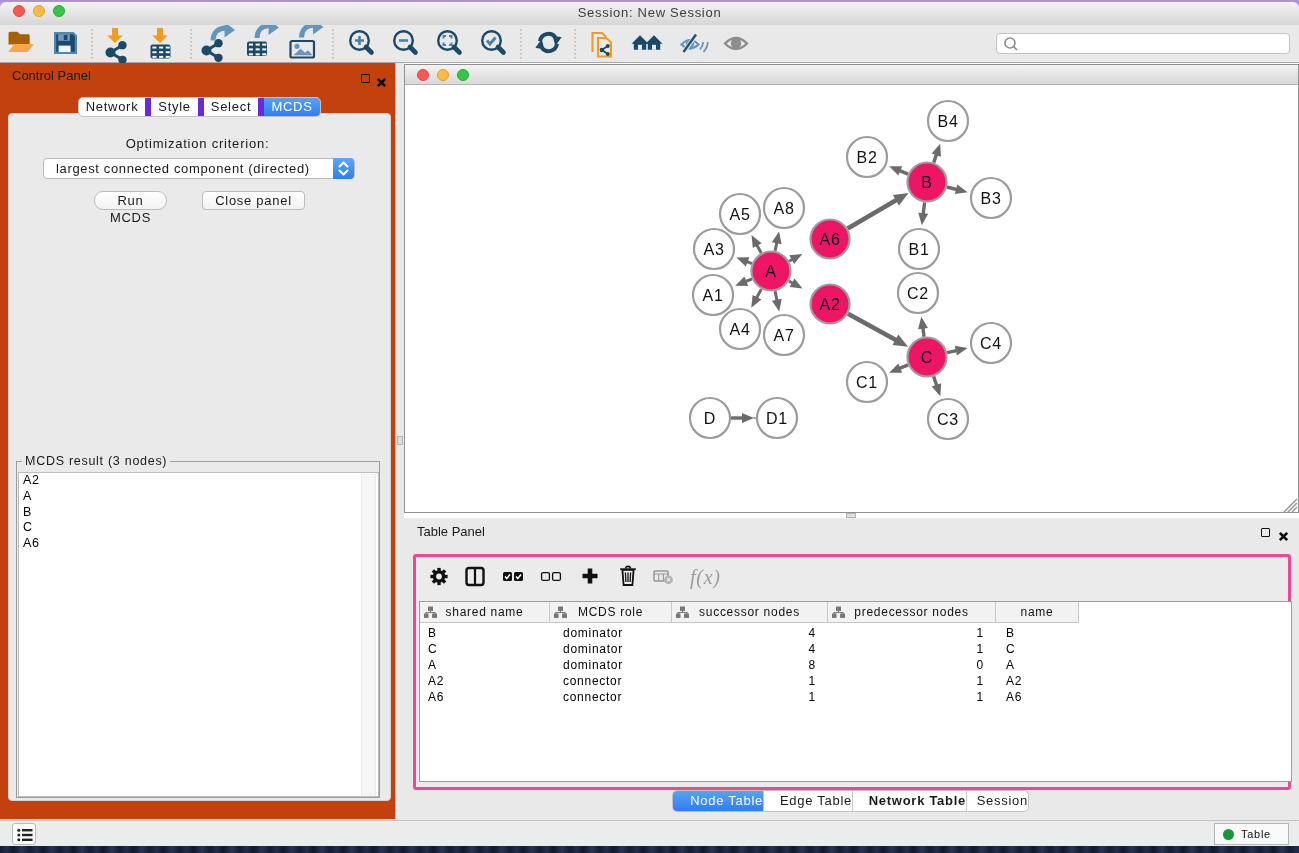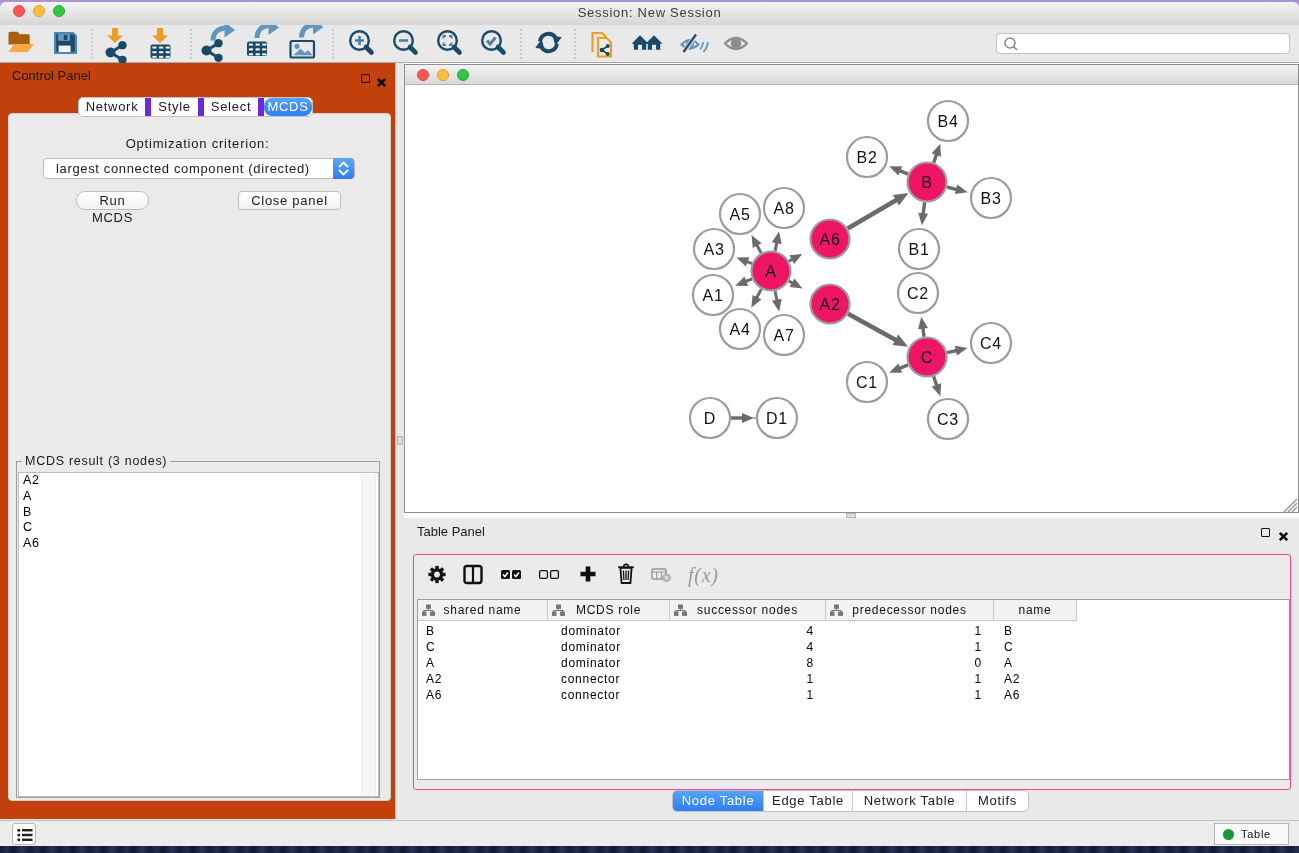--- a/index.html
+++ b/index.html
@@ -70,33 +70,33 @@
   background:linear-gradient(#f3f3f3,#d8d8d8); border-bottom:1px solid #b5b5b5; }
 #iwTitle .t { position:absolute; width:100%; top:3px; text-align:center; font-size:13px; color:#333; }
 #netsvg { position:absolute; left:0; top:21px; }
 
 
 #tablepanel { left:397px; top:518px; width:902px; height:301px; background:#e9e9e9; }
 #tpTitle { position:absolute; left:20px; top:6px; font-size:13px; color:#1a1a1a; letter-spacing:0;text-align:center; }
 #tpFloat { position:absolute; left:864px; top:10px; width:9px; height:9px; border:1.5px solid #111; border-radius:1px; }
 #tpClose { position:absolute; left:881px; top:10px; }
 #tpBox { position:absolute; left:16px; top:36px; width:878px; height:236px;
-  background:#ebebeb; border:1px solid #ec4899; border-radius:3px; }
+  background:#ebebeb; border:3px solid #ec4899; border-radius:3px; }
 #tbl { position:absolute; left:3px; top:44px; width:873px; height:181px;
   background:#fff; border:1px solid #9c9c9c; }
 #tblHead { position:absolute; left:0; top:0; height:21px; width:659px;
   background:#f2f2f2; border-bottom:1px solid #c6c6c6; display:flex; }
 #tblHead .hc { position:relative; border-right:1px solid #c9c9c9; font-size:12px;
   color:#111; text-align:center; line-height:20px; }
 .hicon { position:absolute; left:4px; top:4px; }
 .trow { position:absolute; left:0; width:100%; height:16px; font-size:12px; color:#000; }
 .trow span { position:absolute; top:1px; }
 #tpTabs { position:absolute; left:275px; top:272px; height:22px; display:flex;
   border:1px solid #c2c2c2; border-radius:5px; background:#fff; overflow:hidden; }
-#tpTabs .seg { font-size:13px; color:#1a1a1a; text-align:center; line-height:20px;
+#tpTabs .seg { font-size:13px; color:#1a1a1a; text-align:right; line-height:20px;
   border-right:1px solid #c9c9c9; }
 #tpTabs .seg:last-child { border-right:none; }
 #tpTabs .seg.sel { background:linear-gradient(#58a2f7,#2e7df5); color:#fff; }
 
 
 #statusbar { left:0; top:820px; width:1299px; height:26px; background:#ececec;
   border-top:1px solid #c2c2c2; }
 #listBtn { position:absolute; left:12px; top:2px; width:24px; height:22px;
   background:#fbfbfb; border:1px solid #b9b9b9; border-radius:3px; }
 #memBtn { position:absolute; left:1214px; top:2px; width:75px; height:22px;
@@ -252,32 +252,32 @@
   <div id="cpTitle">Control Panel</div>
   <div id="cpFloat"></div>
   <div id="cpClose"><svg width="11" height="11">
         <path d="M1.8 1.8 L9.2 9.2 M9.2 1.8 L1.8 9.2" stroke="#0a0a0a" stroke-width="2.6"></path>
       </svg></div>
   <div id="cpBox"></div>
   <div id="cpTabs">
     <div class="seg" style="width:72px;">Network</div>
     <div class="seg" style="width:53px;">Style</div>
     <div class="seg" style="width:60px;">Select</div>
-    <div class="seg sel" style="width:48px;border-radius:8px;">MCDS</div>
+    <div class="seg sel" style="width:56px;">MCDS</div>
   </div>
   <div id="optLabel">Optimization criterion:</div>
   <div id="combo">
     <div class="txt">largest connected component (directed)</div>
     <div class="stepper"><svg width="21" height="21">
       <path d="M6.5 8.5 L10.5 4.5 L14.5 8.5" stroke="#fff" stroke-width="2" fill="none" stroke-linecap="round" stroke-linejoin="round"></path>
       <path d="M6.5 12.5 L10.5 16.5 L14.5 12.5" stroke="#fff" stroke-width="2" fill="none" stroke-linecap="round" stroke-linejoin="round"></path>
     </svg></div>
   </div>
-  <div class="btn" style="left:76px; top:128px; width:73px;border-radius:9px;">Run MCDS</div>
-  <div class="btn" style="left:202px; top:128px; width:103px;margin-left:36px;">Close panel</div>
+  <div class="btn" style="left:94px; top:128px; width:73px;border-radius:9px;">Run MCDS</div>
+  <div class="btn" style="left:202px; top:128px; width:103px;">Close panel</div>
   <div id="mcdsGroup">
     <div class="legend">MCDS result (3 nodes)</div>
     <div id="mcdsList">
       <div class="it">A2</div>
         <div class="it">A</div>
         <div class="it">B</div>
       <div class="it">C</div>
         <div class="it">A6</div>
       <div id="mcdsScroll"></div>
     </div>
@@ -500,22 +500,22 @@
           <span style="left:143px;">connector</span>
           <span style="left:366px;width:30px;text-align:right;">1</span>
           <span style="left:534px;width:30px;text-align:right;">1</span>
           <span style="left:586px;">A6</span>
         </div>
     </div>
   </div>
   <div id="tpTabs">
     <div class="seg sel" style="width:91px;">Node Table</div>
     <div class="seg" style="width:89px;">Edge Table</div>
-    <div class="seg" style="width:114px;">Network Table</div>
-    <div class="seg" style="width:61px;">Motifs</div>
+    <div class="seg" style="width:114px;font-weight:bold;">Network Table</div>
+    <div class="seg" style="width:61px;">Session</div>
   </div>
 </div>
 <div class="abs" id="statusbar">
   <div id="listBtn">
       <svg width="16" height="14" style="position:absolute;left:4px;top:4px;">
 <g fill="#222">
           <circle cx="1.8" cy="2.2" r="1.5"></circle>
           <circle cx="1.8" cy="7" r="1.5"></circle>
           <circle cx="1.8" cy="11.8" r="1.5"></circle>
 <rect x="5" y="1" width="10.5" height="2.4"></rect>

